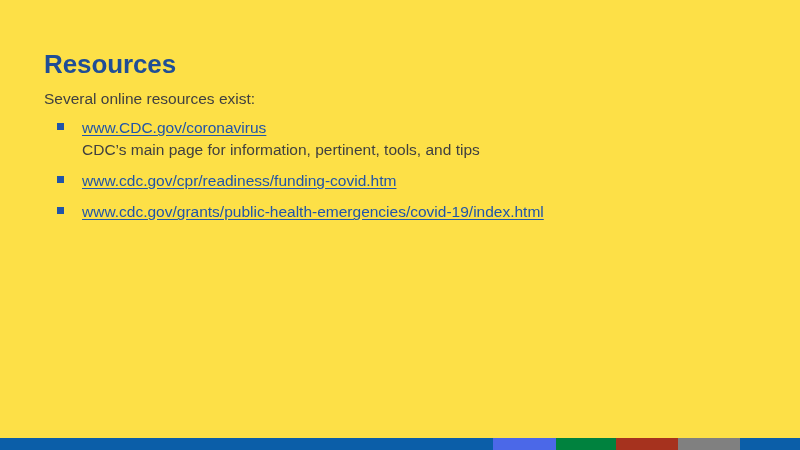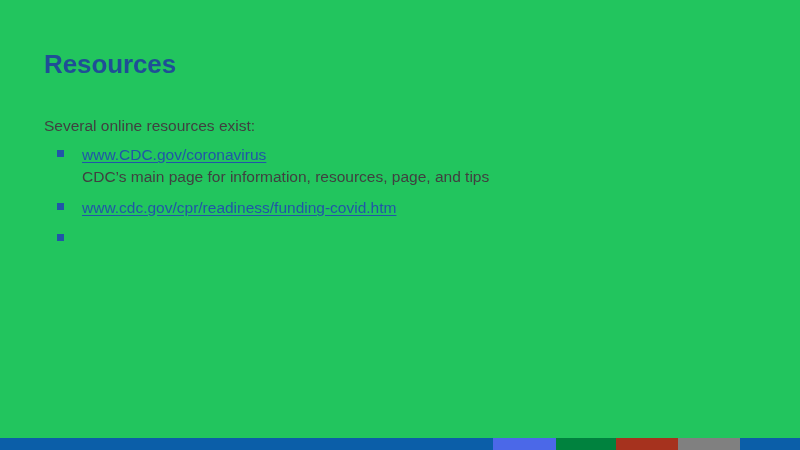--- a/index.html
+++ b/index.html
@@ -32,21 +32,21 @@
     color: #1F4E96;
     letter-spacing: -0.1px;
     line-height: 1.15;
     white-space: nowrap;
   }
 
   
   .body-area {
     position: absolute;
     left: 44px;
-    top: 115px;
+    top: 88px;
     width: 700px;
   }
 
   .intro-line {
     font-size: 15.5px;
     color: #404040;
     line-height: 1.45;
     margin: 0 0 7px 0;
   }
 
@@ -98,43 +98,44 @@
     bottom: 0;
     width: 800px;
     height: 12px;
     display: flex;
   }
   .bar-seg { height: 100%; }
 </style>
 </head>
 <body>
 
-<div class="slide" style="background: #22c55e;">
+<div class="slide" style="background: #fde047;">
 
   <div class="slide-title" style="color: rgb(31, 78, 150);">Resources</div>
 
   <div class="body-area">
 
     <p class="intro-line" style="color: rgb(64, 64, 64);">Several online resources exist:</p>
 
     <ul class="bullet-list">
 
       <li class="bullet-item">
         <span class="bullet-marker" style="background: rgb(33, 85, 168);"></span>
         <a class="bullet-link" style="color: rgb(33, 85, 168);">www.CDC.gov/coronavirus</a>
-        <span class="bullet-desc" style="color: rgb(64, 64, 64);">CDC’s main page for information, resources, page, and tips</span>
+        <span class="bullet-desc" style="color: rgb(64, 64, 64);">CDC’s main page for information, pertinent, tools, and tips</span>
       </li>
 
       <li class="bullet-item">
         <span class="bullet-marker" style="background: rgb(33, 85, 168);"></span>
         <a class="bullet-link" style="color: rgb(33, 85, 168);">www.cdc.gov/cpr/readiness/funding-covid.htm</a>
       </li>
 
       <li class="bullet-item">
         <span class="bullet-marker" style="background: rgb(33, 85, 168);"></span>
+        <a class="bullet-link" style="color: rgb(33, 85, 168);">www.cdc.gov/grants/public-health-emergencies/covid-19/index.html</a>
       </li>
 
     </ul>
   </div>
 
   <div class="bottom-bar">
       <div class="bar-seg" style="background: rgb(11, 94, 168); width: 493px;"></div>
       <div class="bar-seg" style="background: rgb(75, 104, 232); width: 63px;"></div>
       <div class="bar-seg" style="background: rgb(0, 130, 62); width: 60px;"></div>
       <div class="bar-seg" style="background: rgb(166, 50, 30); width: 62px;"></div>

